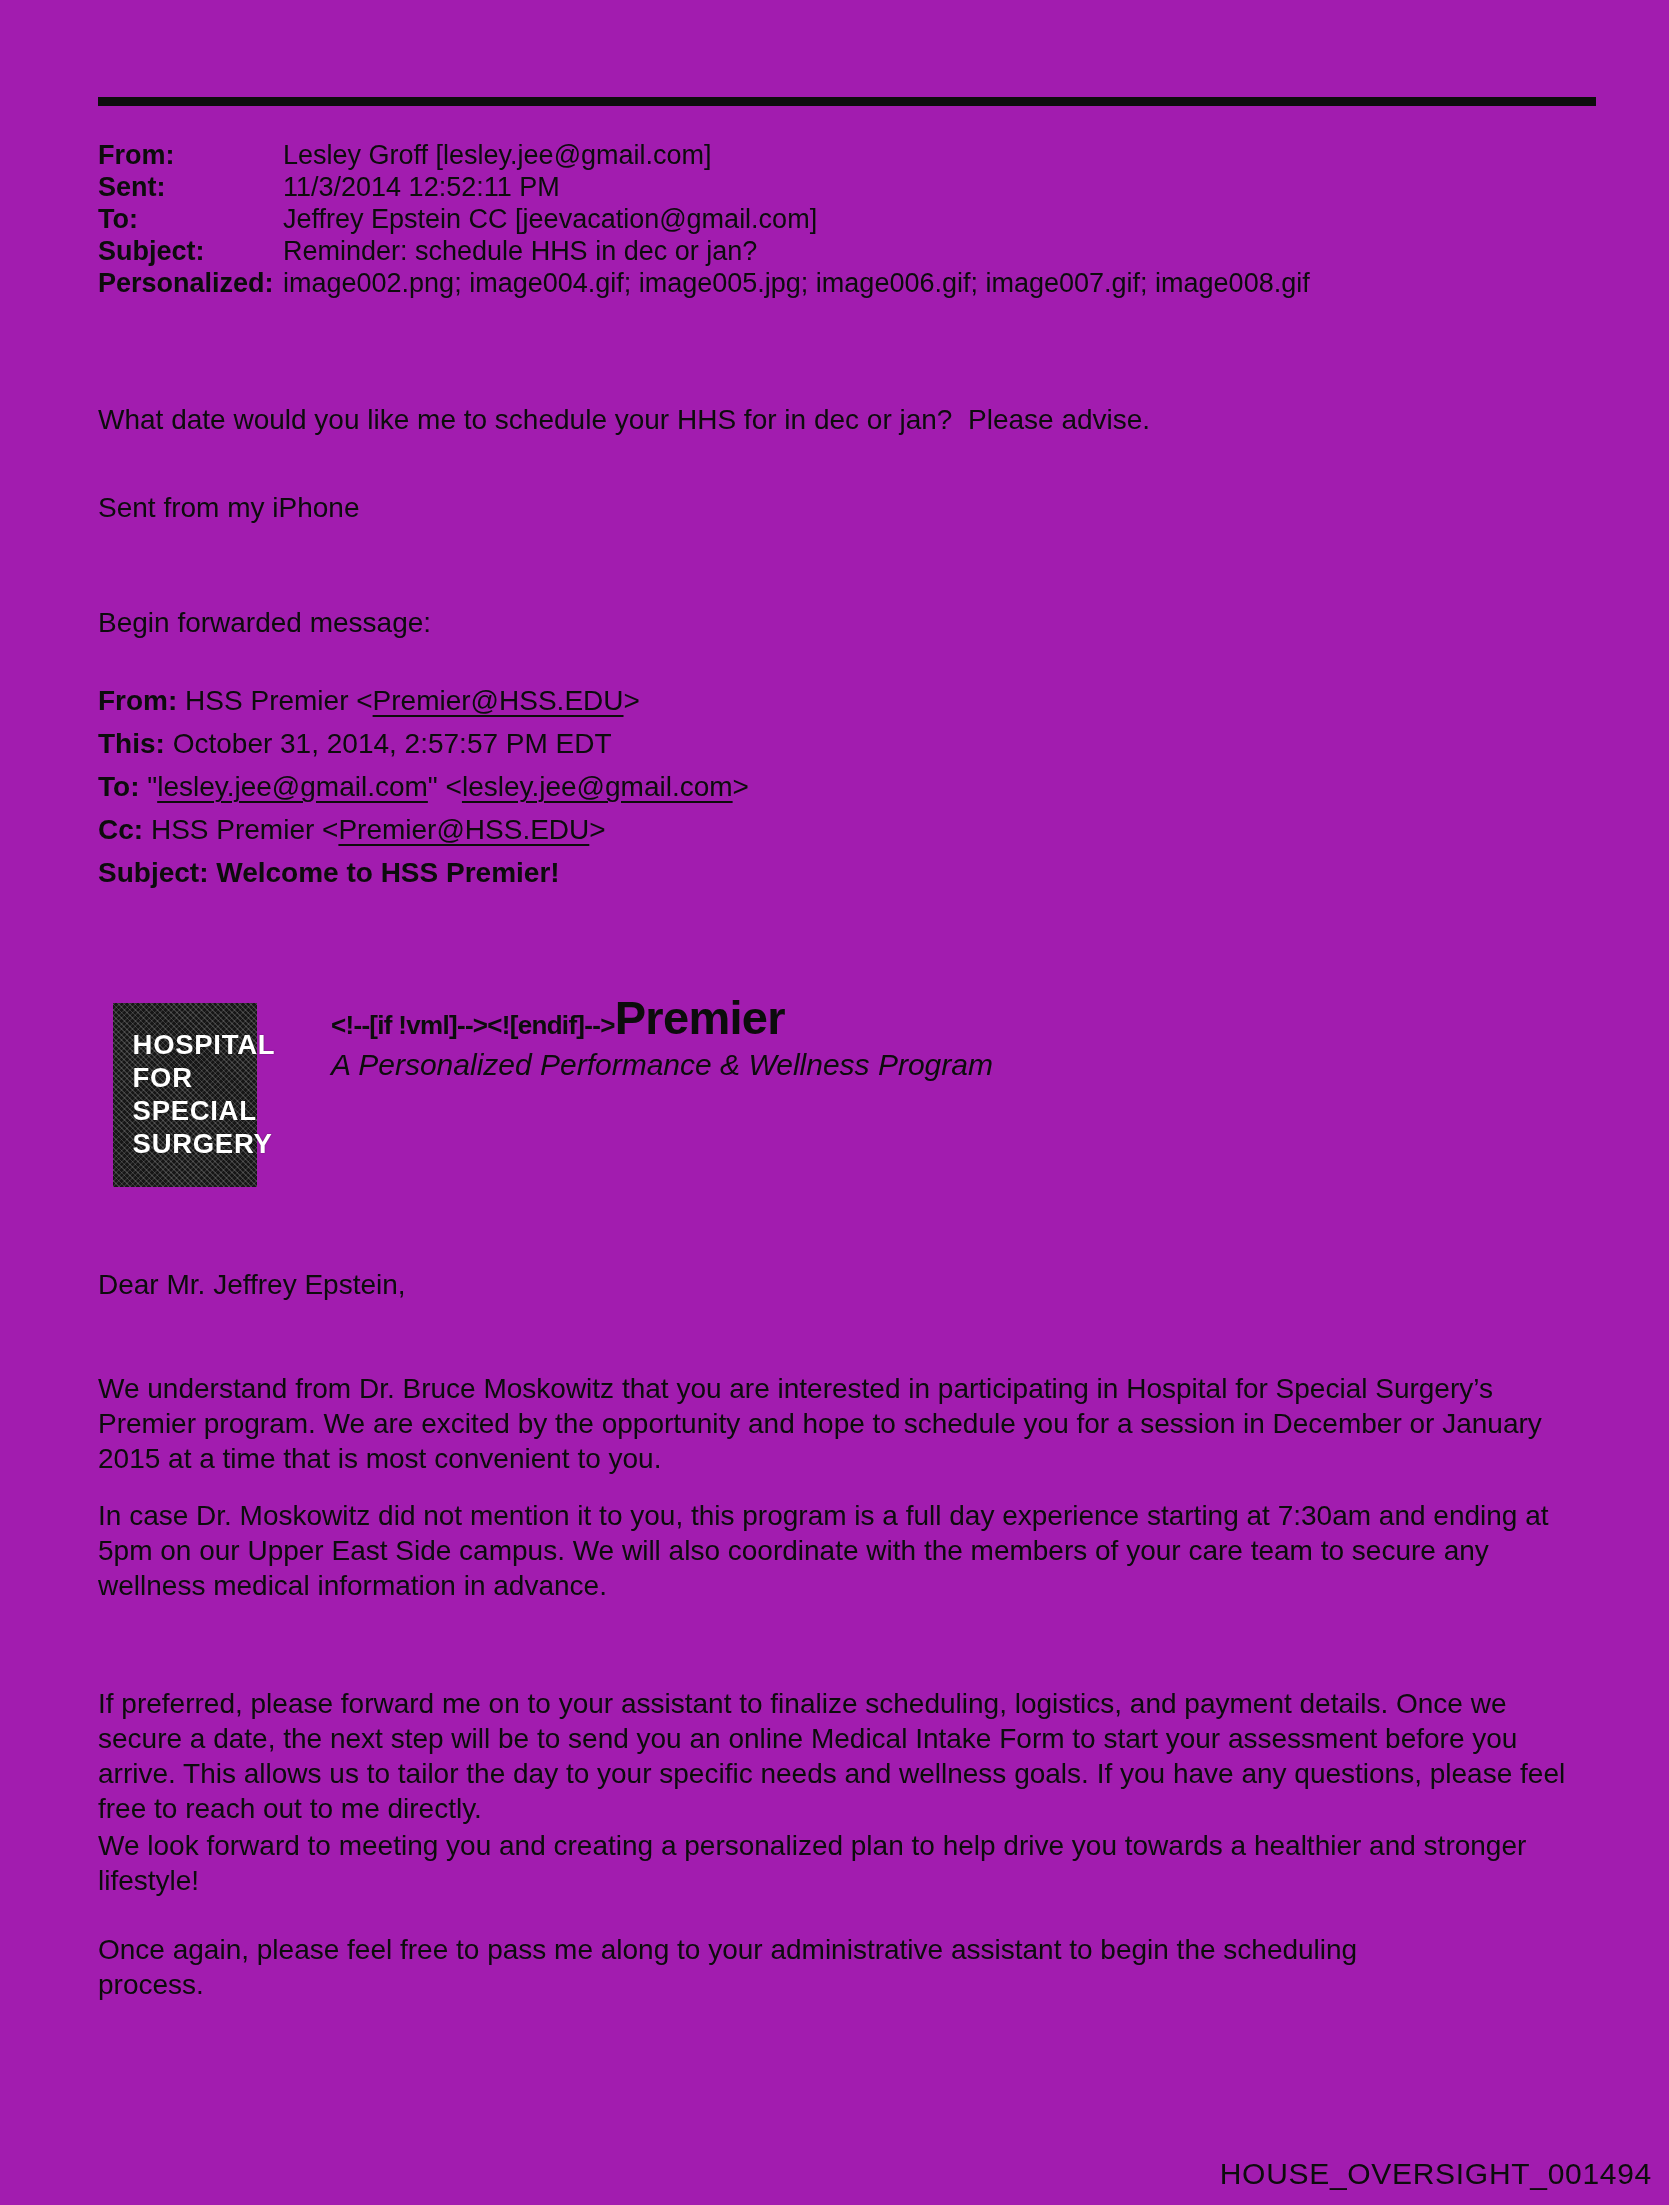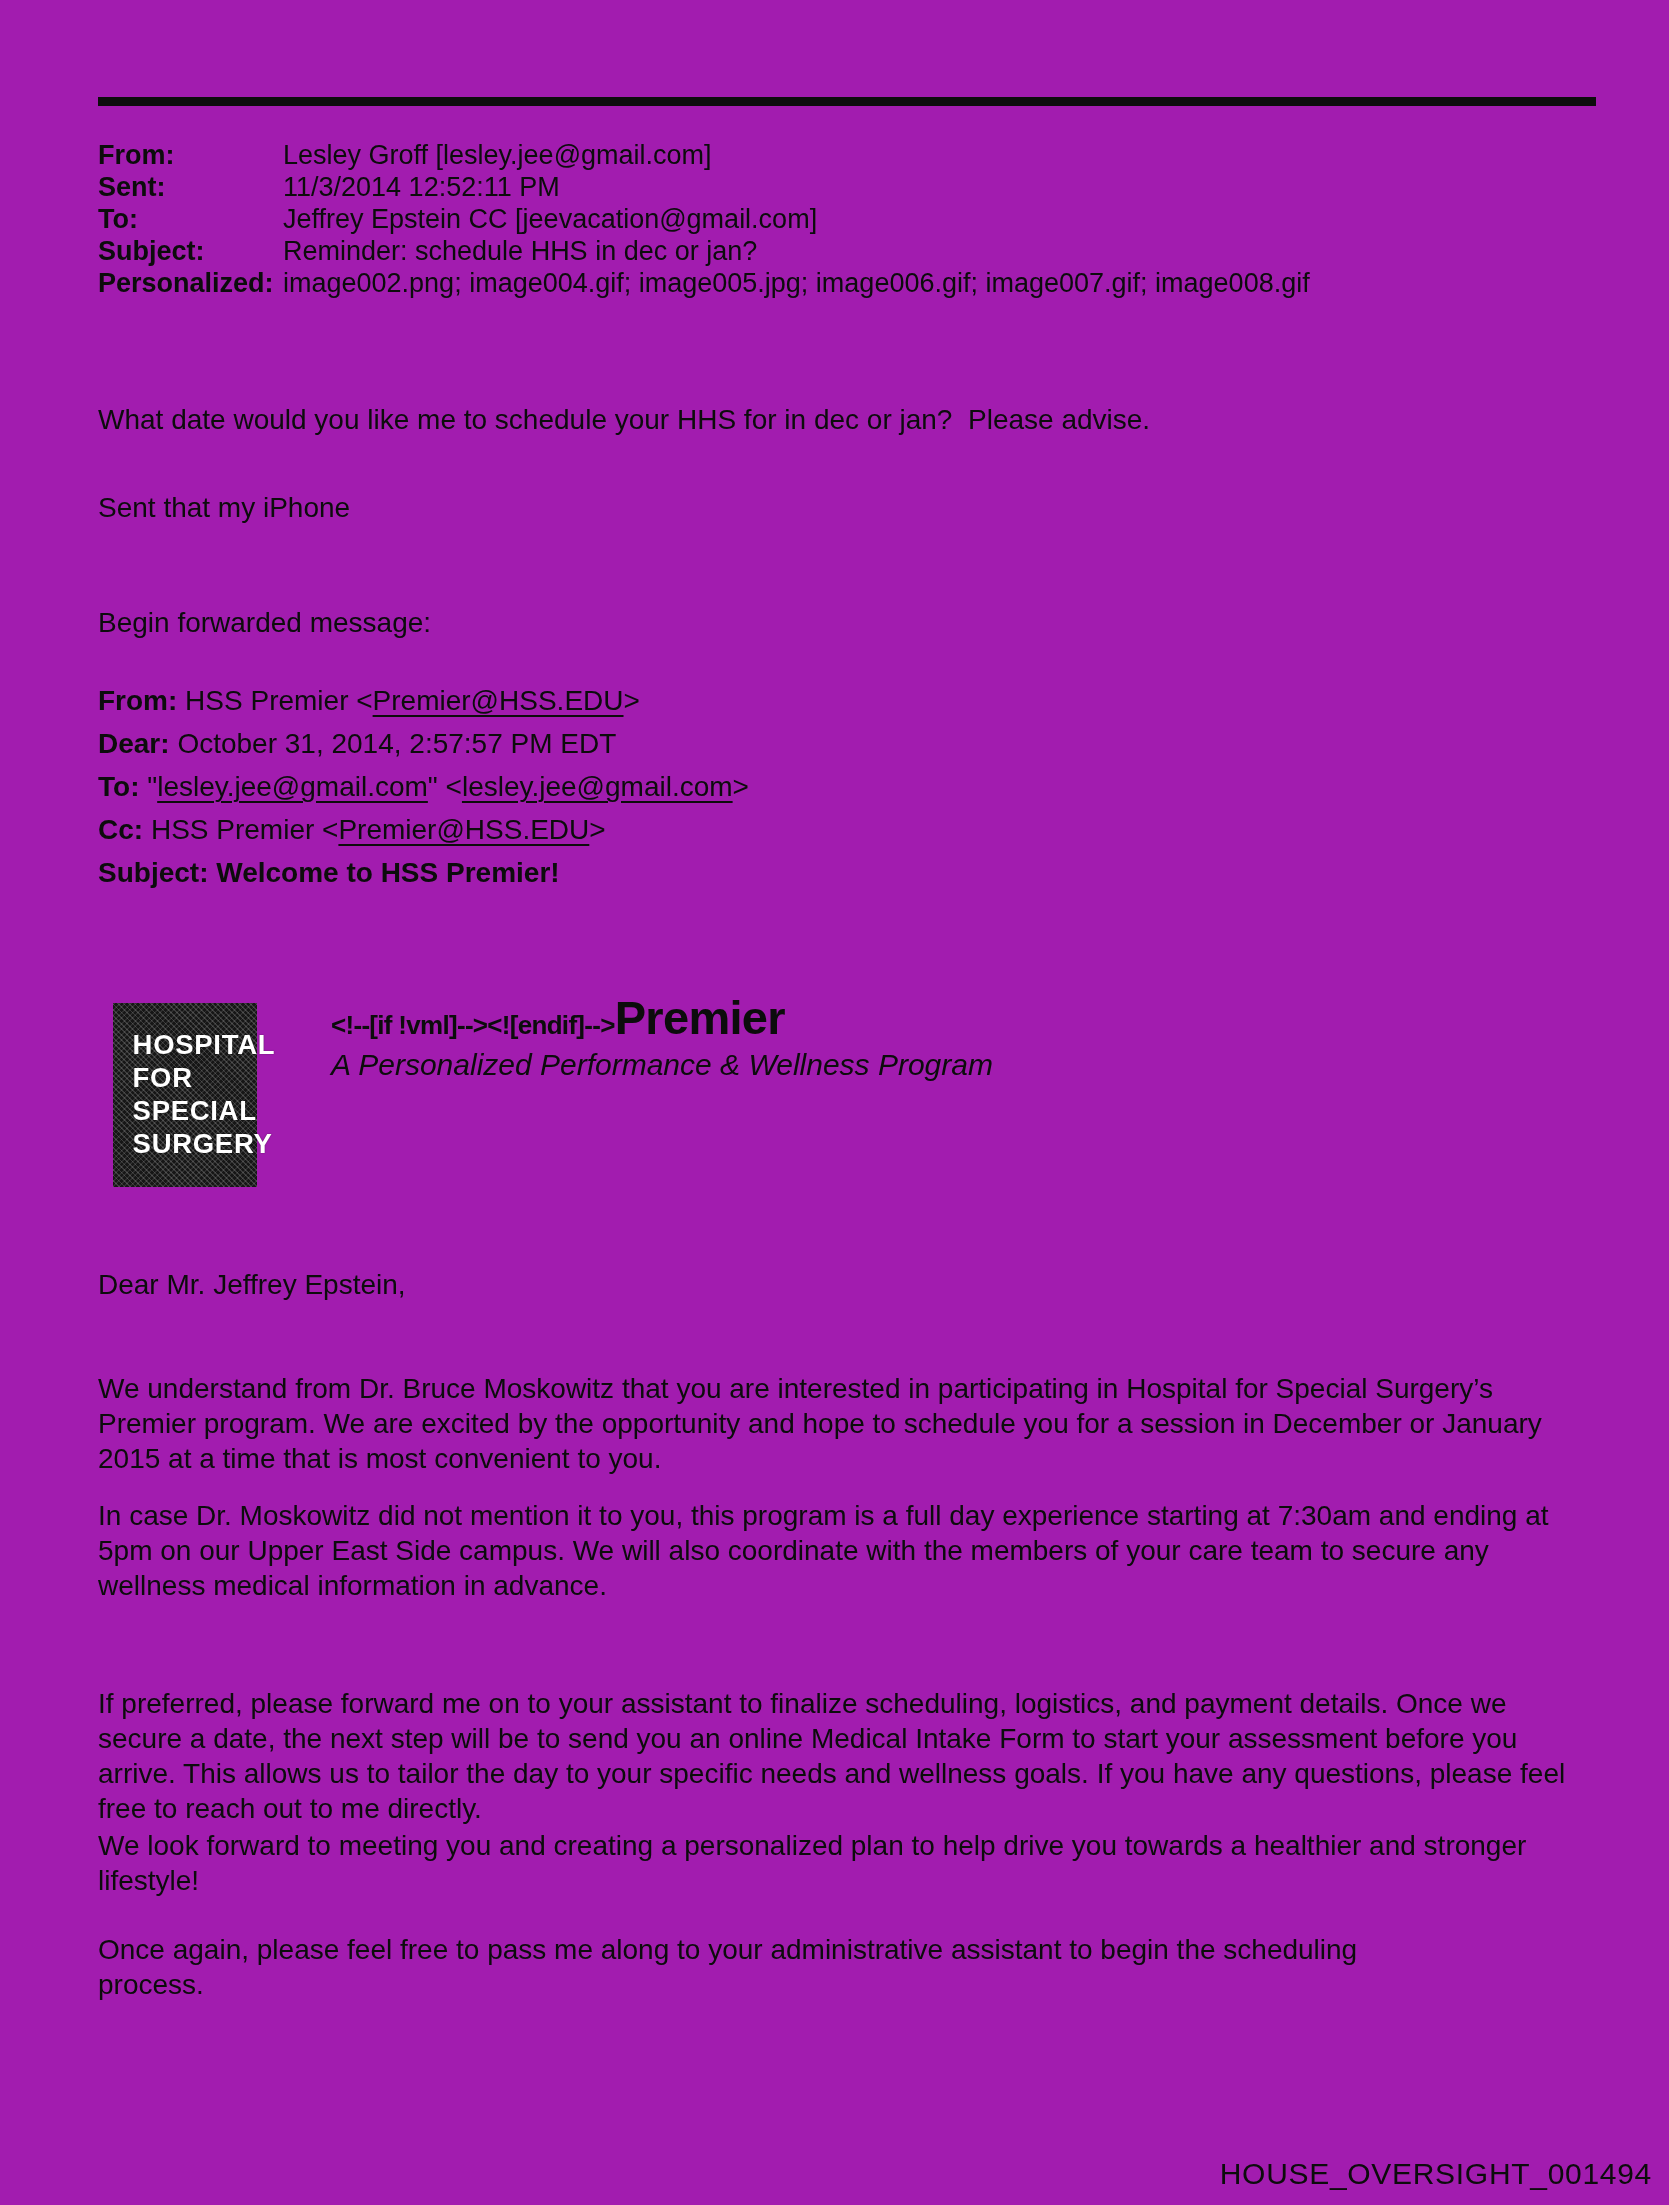--- a/index.html
+++ b/index.html
@@ -69,27 +69,27 @@
   <div id="hdr-rows" class="abs">
       <div class="hdr-row"><span class="hdr-label">From:</span><span class="hdr-value">Lesley Groff [lesley.jee@gmail.com]</span></div>
       <div class="hdr-row"><span class="hdr-label">Sent:</span><span class="hdr-value">11/3/2014 12:52:11 PM</span></div>
       <div class="hdr-row"><span class="hdr-label">To:</span><span class="hdr-value">Jeffrey Epstein CC [jeevacation@gmail.com]</span></div>
       <div class="hdr-row"><span class="hdr-label">Subject:</span><span class="hdr-value">Reminder: schedule HHS in dec or jan?</span></div>
       <div class="hdr-row"><span class="hdr-label">Personalized:</span><span class="hdr-value">image002.png; image004.gif; image005.jpg; image006.gif; image007.gif; image008.gif</span></div>
     </div>
 
   <div id="first-line" class="abs">What date would you like me to schedule your HHS for in dec or jan?  Please advise.</div>
 
-  <div id="signature" class="abs">Sent that my iPhone</div>
+  <div id="signature" class="abs">Sent from my iPhone</div>
 
   <div id="forward-notice" class="abs">Begin forwarded message:</div>
 
   <div id="fwd-rows" class="abs">
       <div class="fwd-row"><span class="lbl">From: </span><span>HSS Premier &lt;</span><span class="u">Premier@HSS.EDU</span><span>&gt;</span></div>
-      <div class="fwd-row"><span class="lbl">Dear: </span><span>October 31, 2014, 2:57:57 PM EDT</span></div>
+      <div class="fwd-row"><span class="lbl">This: </span><span>October 31, 2014, 2:57:57 PM EDT</span></div>
       <div class="fwd-row"><span class="lbl">To: </span><span>"</span><span class="u">lesley.jee@gmail.com</span><span>" &lt;</span><span class="u">lesley.jee@gmail.com</span><span>&gt;</span></div>
       <div class="fwd-row"><span class="lbl">Cc: </span><span>HSS Premier &lt;</span><span class="u">Premier@HSS.EDU</span><span>&gt;</span></div>
       <div class="fwd-row"><span class="lbl">Subject: </span><span class="b">Welcome to HSS Premier!</span></div>
     </div>
 
   <div id="logo" class="abs">
     <div id="logo-text">
         <div class="logo-line">HOSPITAL</div>
         <div class="logo-line">FOR</div>
         <div class="logo-line">SPECIAL</div>

